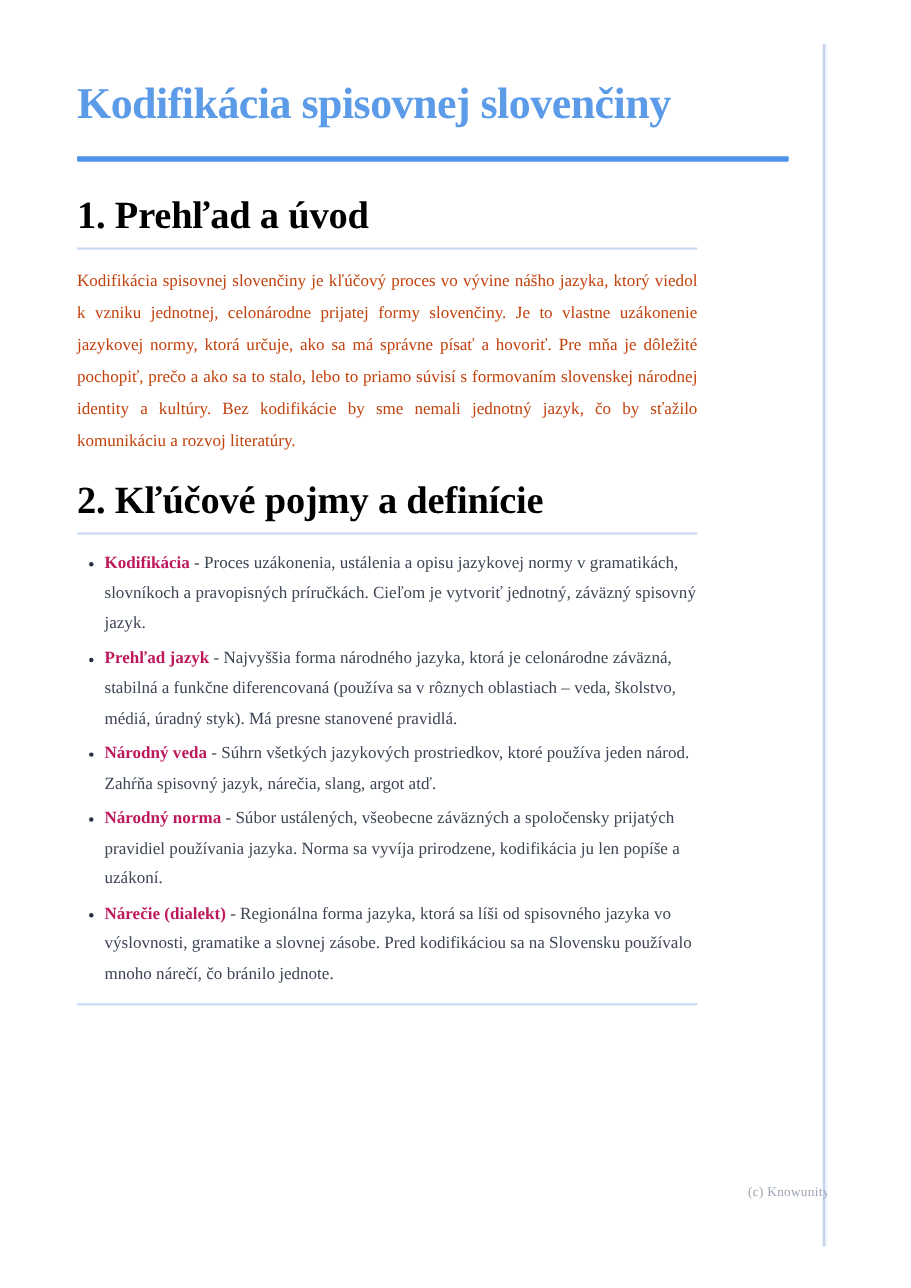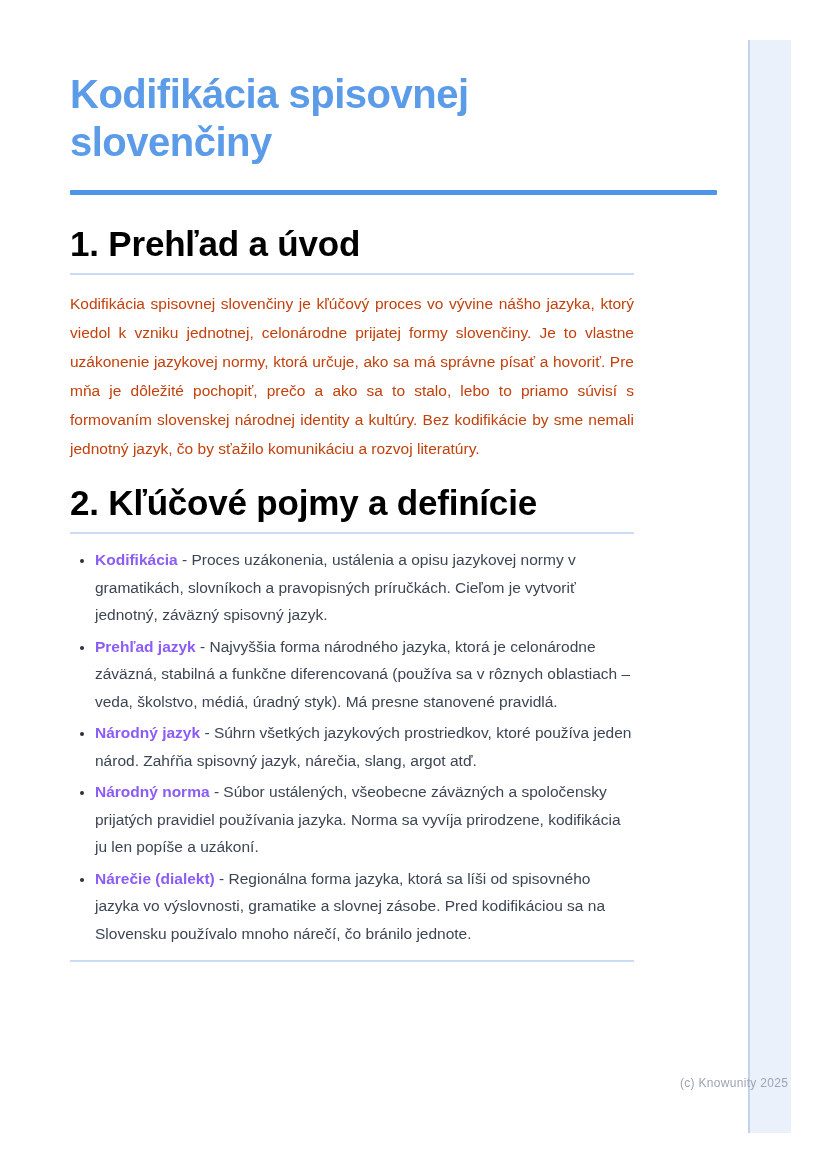--- a/index.html
+++ b/index.html
@@ -3,24 +3,25 @@
 <meta charset="utf-8">
 <style>
   html, body { margin: 0; padding: 0; }
   body {
     background: #ffffff;
     font-family: "Liberation Sans", sans-serif;
     -webkit-font-smoothing: antialiased;
   }
   .page {
     position: relative;
-    width: 828px;
+    width: 752px;
     height: 1171px;
     background: #ffffff;
     overflow: hidden;
+    font-family: Liberation Serif, serif;
   }
   .side-stripe {
     position: absolute;
     left: 748px;
     top: 40px;
     width: 43px;
     height: 1093px;
     background: #ebf1fa;
     border-left: 2px solid #c3d3ec;
     box-sizing: border-box;
@@ -77,21 +78,21 @@
     margin: 12px 0 0 0;
     padding: 0 0 0 25px;
   }
   ul.terms-list li {
     font-size: 15.5px;
     line-height: 27.5px;
     margin-bottom: 4px;
     color: #3d4554;
   }
   ul.terms-list li::marker { color: #28313f; font-size: 14px; }
-  .term { font-weight: 700; color: #8b5cf6; }
+  .term { font-weight: 700; color: #be185d; }
   .copyright {
     position: absolute;
     left: 680px;
     top: 1076px;
     font-size: 12px;
     letter-spacing: 0.3px;
     color: #9da5b3;
     z-index: 3;
     white-space: nowrap;
   }
@@ -121,21 +122,21 @@
       <ul class="terms-list">
         <li>
           <span class="term">Kodifikácia</span>
           <span>- Proces uzákonenia, ustálenia a opisu jazykovej normy v gramatikách, slovníkoch a pravopisných príručkách. Cieľom je vytvoriť jednotný, záväzný spisovný jazyk.</span>
         </li>
         <li>
           <span class="term">Prehľad jazyk</span>
           <span>- Najvyššia forma národného jazyka, ktorá je celonárodne záväzná, stabilná a funkčne diferencovaná (používa sa v rôznych oblastiach – veda, školstvo, médiá, úradný styk). Má presne stanovené pravidlá.</span>
         </li>
         <li>
-          <span class="term">Národný jazyk</span>
+          <span class="term">Národný veda</span>
           <span>- Súhrn všetkých jazykových prostriedkov, ktoré používa jeden národ. Zahŕňa spisovný jazyk, nárečia, slang, argot atď.</span>
         </li>
         <li>
           <span class="term">Národný norma</span>
           <span>- Súbor ustálených, všeobecne záväzných a spoločensky prijatých pravidiel používania jazyka. Norma sa vyvíja prirodzene, kodifikácia ju len popíše a uzákoní.</span>
         </li>
         <li>
           <span class="term">Nárečie (dialekt)</span>
           <span>- Regionálna forma jazyka, ktorá sa líši od spisovného jazyka vo výslovnosti, gramatike a slovnej zásobe. Pred kodifikáciou sa na Slovensku používalo mnoho nárečí, čo bránilo jednote.</span>
         </li>

